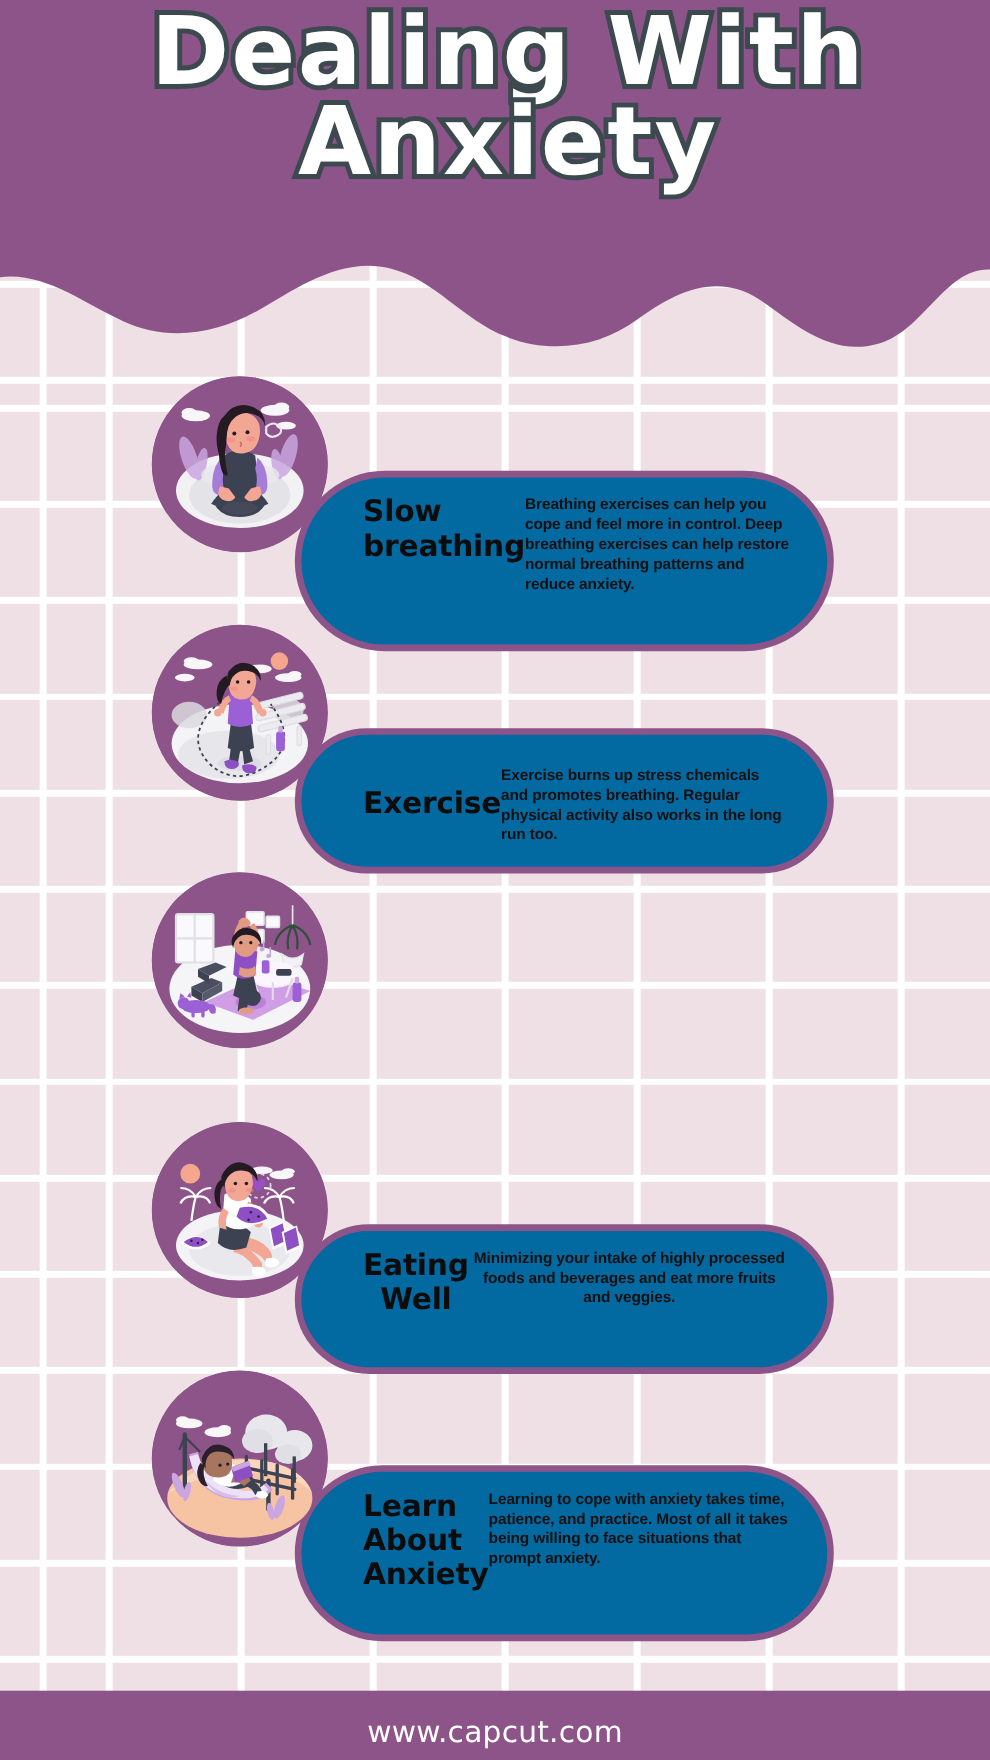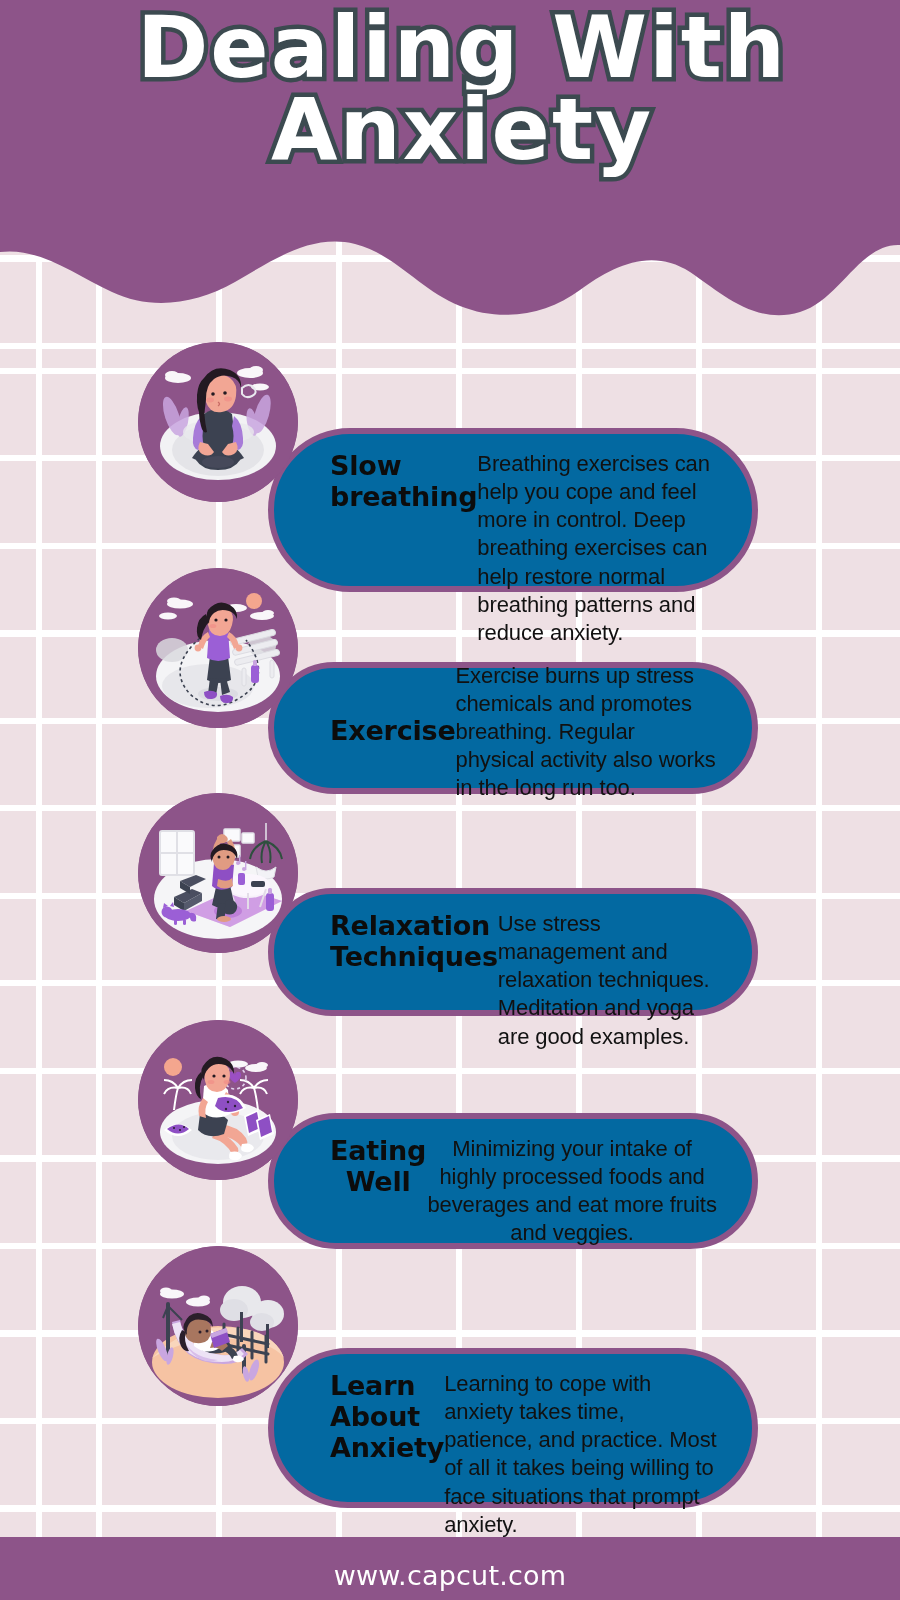--- a/index.html
+++ b/index.html
@@ -106,25 +106,26 @@
     font-family: "DejaVu Sans", sans-serif;
     font-weight: bold;
     font-size: 27px;
     color: #0C0C0C;
     margin: 0 0 2px 0;
     line-height: 1.15;
     letter-spacing: -0.2px;
   }
   .card-body {
     font-family: "Liberation Sans", sans-serif;
-    font-size: 22px;
+    font-size: 14px;
     line-height: 1.28;
     color: #111111;
     margin: 0;
     letter-spacing: -0.1px;
+    font-weight: bold;
   }
 
   
   .footer {
     position: absolute;
     left: 0;
     top: 1537px;
     width: 900px;
     height: 76px;
     background: #8D5489;
@@ -336,24 +337,20 @@
       </g>
 
       <g fill="#C9A6E0">
         <circle cx="100" cy="70" r="2"></circle>
           <rect x="101" y="62" width="1.4" height="9"></rect>
         <circle cx="106" cy="76" r="2"></circle>
           <rect x="107" y="68" width="1.4" height="9"></rect>
       </g>
     </svg>
   </div>
-  <div class="card" style="left:268px; top:888px; width:490px; height:128px;">
-    <div class="card-title">Relaxation Techniques</div>
-    <div class="card-body">Use stress management and relaxation techniques. Meditation and yoga are good examples.</div>
-  </div>
 
   <div class="avatar" style="left:138px; top:1020px;">
     <svg viewBox="0 0 160 160">
       <circle cx="80" cy="80" r="80" fill="#8D5489"></circle>
       <ellipse cx="80" cy="112" rx="58" ry="32" fill="#F4F4F6"></ellipse>
       <ellipse cx="80" cy="116" rx="46" ry="24" fill="#E9E9ED"></ellipse>
       <circle cx="35" cy="47" r="9" fill="#F4A68E"></circle>
       <g fill="#FFFFFF" opacity="0.95">
         <ellipse cx="100" cy="44" rx="10" ry="3.5"></ellipse>
         <ellipse cx="118" cy="48" rx="11" ry="4"></ellipse>
@@ -475,21 +472,21 @@
       <circle cx="69" cy="85" r="1.5" fill="#2B1F2B"></circle>
 
       <g fill="#C9A6E0">
         <ellipse cx="24" cy="104" rx="4" ry="12" transform="rotate(-22 24 104)"></ellipse>
         <ellipse cx="32" cy="110" rx="3" ry="9" transform="rotate(14 32 110)"></ellipse>
         <ellipse cx="116" cy="124" rx="4" ry="11" transform="rotate(18 116 124)"></ellipse>
         <ellipse cx="108" cy="128" rx="3" ry="8" transform="rotate(-12 108 128)"></ellipse>
       </g>
     </svg>
   </div>
-  <div class="card" style="left:268px; top:1332px; width:490px; height:160px;margin-top:16px;">
+  <div class="card" style="left:268px; top:1332px; width:490px; height:160px;">
     <div class="card-title">Learn About Anxiety</div>
     <div class="card-body">Learning to cope with anxiety takes time, patience, and practice. Most of all it takes being willing to face situations that prompt anxiety.</div>
   </div>
 
   <div class="footer">
     <span class="footer-text">www.capcut.com</span>
   </div>
 
 </div>
 

